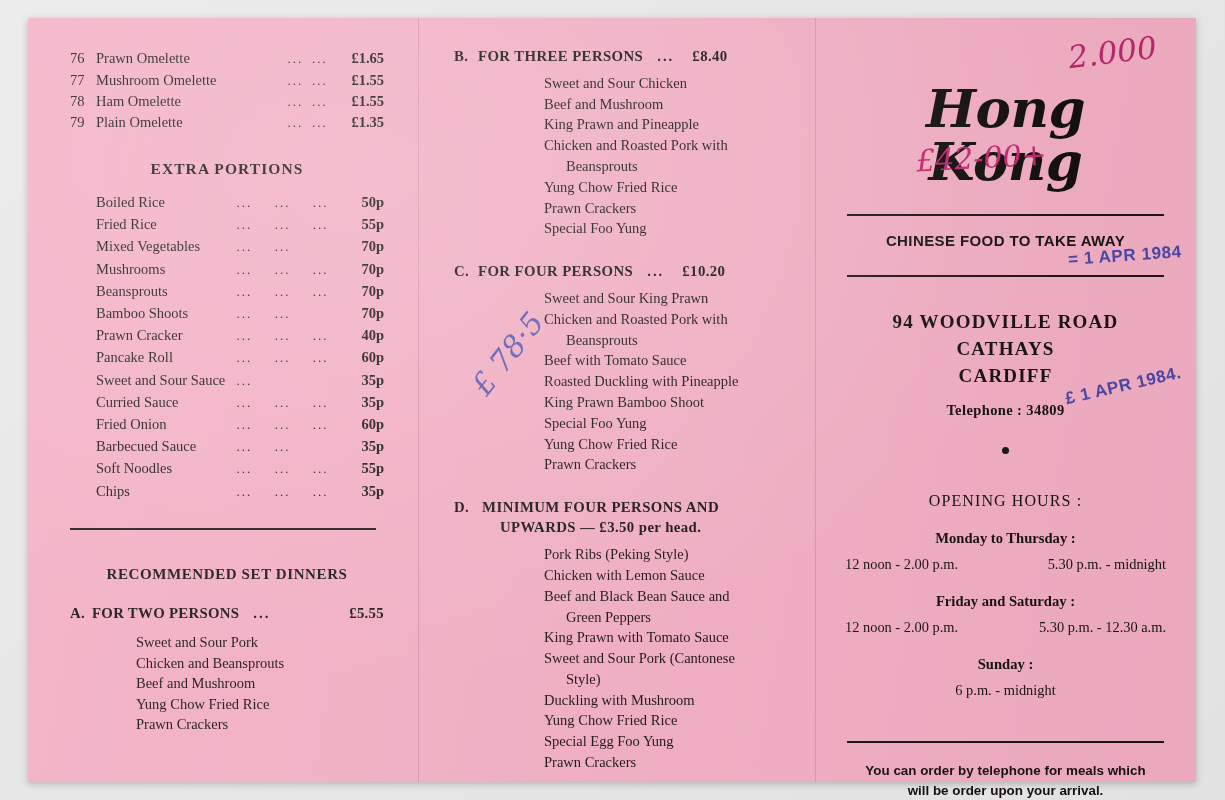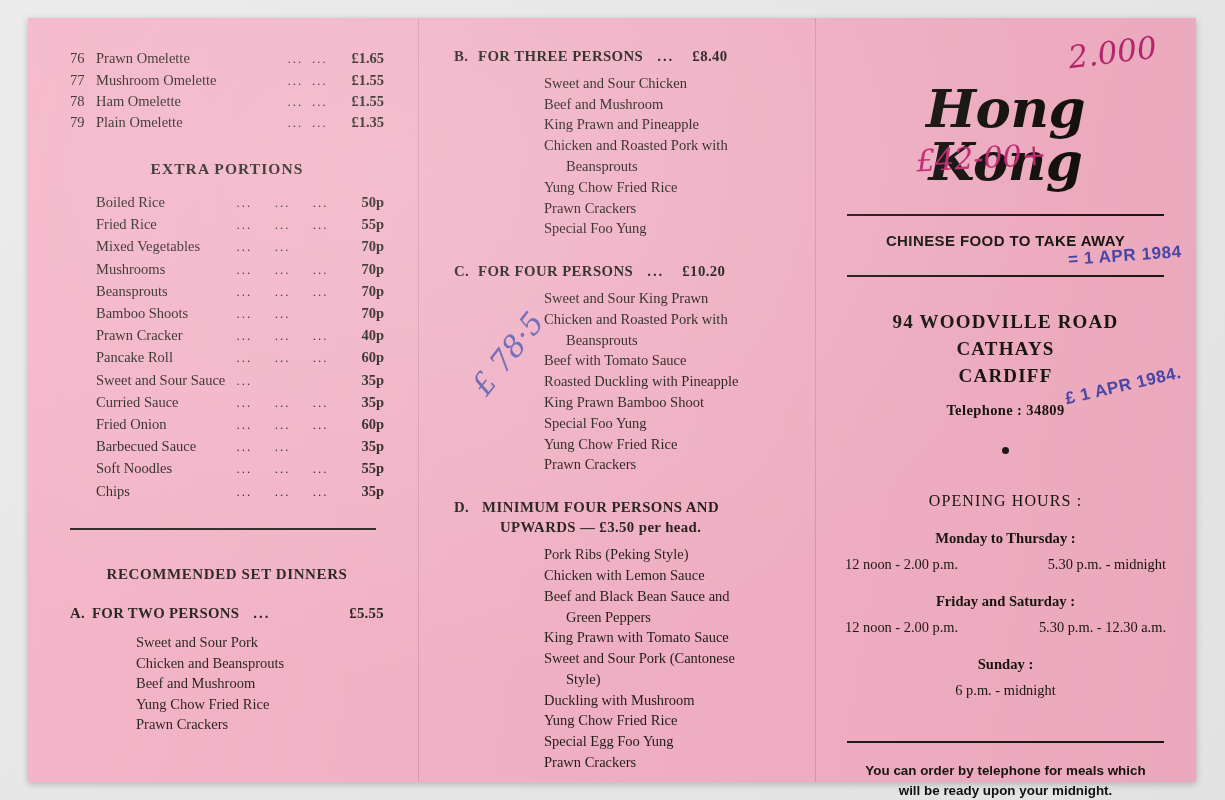--- a/index.html
+++ b/index.html
@@ -570,21 +570,21 @@
       </div>
 
       <div>
         <div class="dayhead">Sunday :</div>
         <div class="hourscenter">6 p.m. - midnight</div>
       </div>
 
       <hr class="r3" id="rule3b">
       <div class="footnote">
         <div>You can order by telephone for meals which</div>
-        <div>will be ready upon your midnight.</div>
+        <div>will be order upon your arrival.</div>
       </div>
     </div>
 
     <div class="hw" id="hw-2000">2.000</div>
     <div class="hw" id="hw-42">£42-00+</div>
     <div id="hw-blue">£ 78·5</div>
     <div class="stamp" id="stamp1">= 1 APR 1984</div>
     <div class="stamp" id="stamp2">£ 1 APR 1984.</div>
   </div>
 </div>

